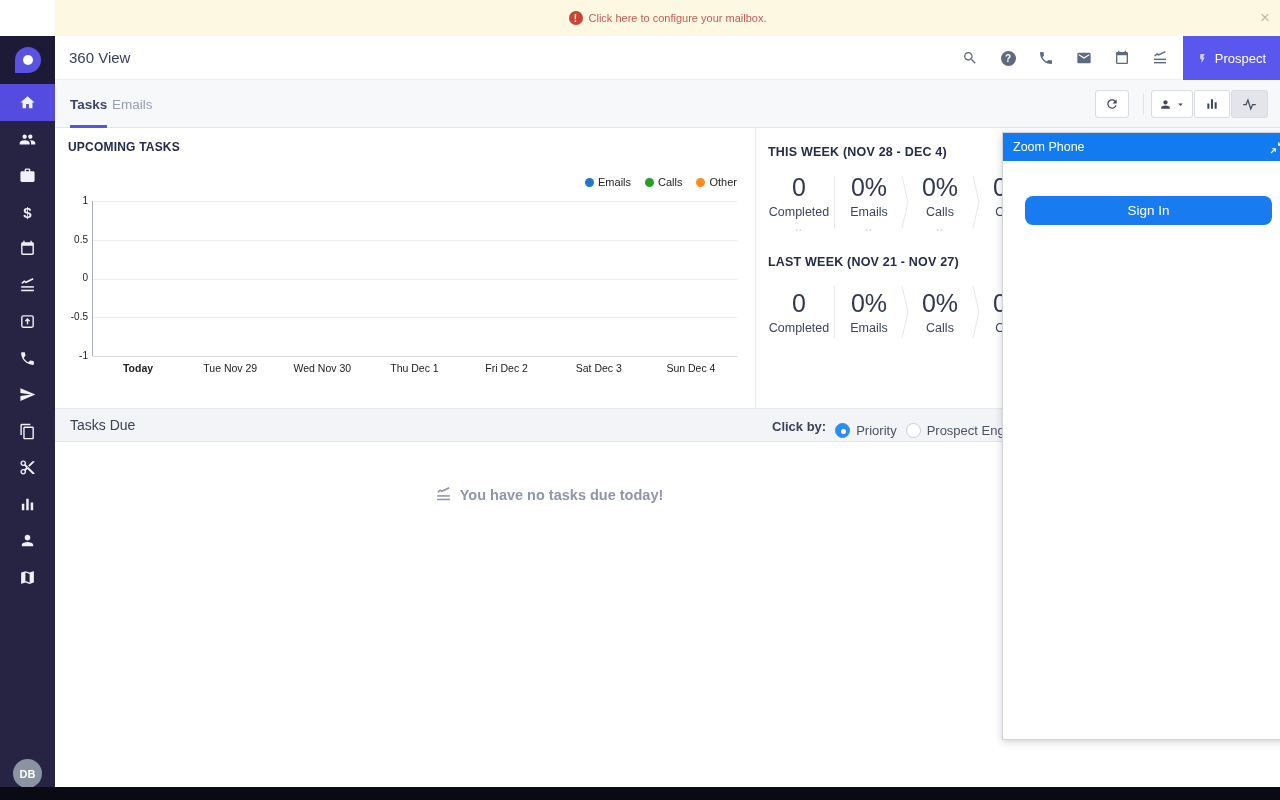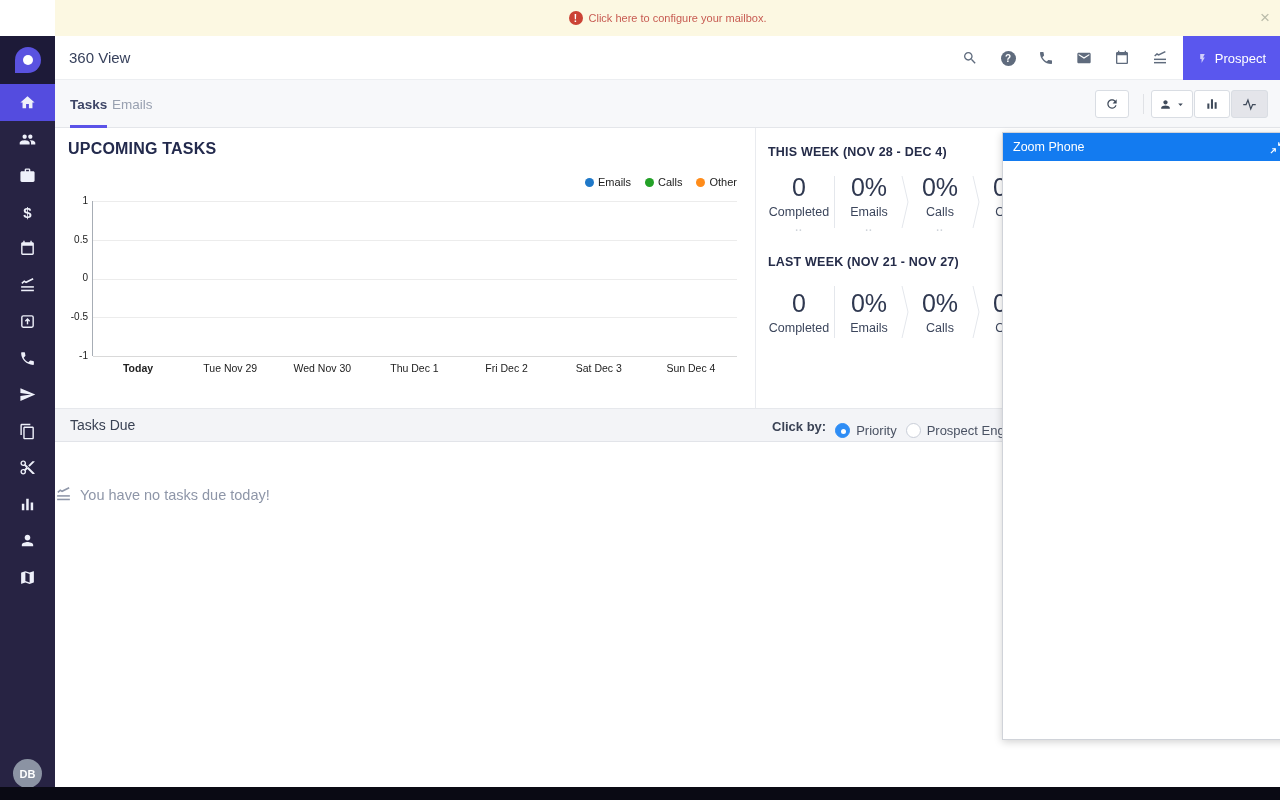--- a/index.html
+++ b/index.html
@@ -58,21 +58,21 @@
     border-radius:3px; display:flex; align-items:center; justify-content:center; gap:3px;
     color:#3f4a5a; cursor:pointer; }
   .tbtn svg { fill:currentColor; }
   .tbtn.pressed { background:#e4e5ea; }
   .t-divider { position:absolute; left:1088px; top:14px; width:1px; height:20px; background:#e0e2e6; }
 
   
   .main { position:absolute; left:55px; top:128px; right:0; bottom:13px; background:#fff; }
 
   .chart-wrap { position:absolute; left:13px; top:12px; width:669px; height:250px; }
-  .c-title { font-size:16px; font-weight:800; color:#232a4d; letter-spacing:.2px; }
+  .c-title { font-size:12px; font-weight:800; color:#232a4d; letter-spacing:.2px; }
   .legend { position:absolute; top:36px; right:0; display:flex; gap:14px; }
   .leg-item { display:flex; align-items:center; gap:4px; font-size:11px; color:#222; }
   .leg-dot { width:9px; height:9px; border-radius:50%; }
   .dot-emails { background:#1f78c8; } .dot-calls { background:#23a127; } .dot-other { background:#ff8c1a; }
   .plot { position:absolute; left:24px; top:61px; width:645px; height:155px; border-left:1px solid #a7adb5; }
   .gridline { position:absolute; left:0; right:0; height:1px; background:#ececec; }
   .ylabel { position:absolute; left:-4px; width:24px; text-align:right; font-size:10px; color:#222; }
   .xlabels { position:absolute; left:24px; top:222px; width:645px; display:flex; }
   .xlabel { flex:1; text-align:center; font-size:10.5px; color:#222; }
   .xlabel.bold { font-weight:700; }
@@ -95,21 +95,21 @@
   .sort-group { position:absolute; left:717px; top:0; height:34px; display:flex; align-items:center; gap:9px; }
   .sort-label { font-size:13px; font-weight:700; color:#3a4254; }
   .radio-opt { display:flex; align-items:center; gap:6px; cursor:pointer; font-size:13px; color:#4a5263;margin-top:9px; }
   .radio { width:15px; height:15px; border-radius:50%; background:#fff; border:1.5px solid #c9ced8;
     position:relative; }
   .radio.selected { background:#2e8df5; border-color:#2e8df5; }
   .radio.selected::after { content:""; position:absolute; left:4.5px; top:4.5px; width:5px; height:5px;
     border-radius:50%; background:#fff; }
 
   .empty-state { position:absolute; left:0; top:358px; width:988px; display:flex;
-    align-items:center; justify-content:flex-start; gap:8px; color:#8e96a8; font-size:14.5px; }
+    align-items:center; justify-content:center; gap:8px; color:#8e96a8; font-size:14.5px;font-weight:bold; }
   .empty-state svg { width:17px; height:17px; stroke:#8e96a8; stroke-width:2; fill:none; }
 
   
   .zoom-panel { position:absolute; left:1002px; top:132px; width:293px; height:608px; background:#fff;
     border:1px solid #d0d3d9; box-shadow:0 2px 8px rgba(0,0,0,.18); }
   .zp-header { height:28px; background:#137bf0; color:#fff; font-size:12.5px; display:flex;
     align-items:center; padding:0 10px; justify-content:space-between; }
   .zp-collapse { width:14px; height:14px; cursor:pointer; }
   .zp-collapse svg { width:14px; height:14px; stroke:#fff; stroke-width:1.4; fill:none; }
   .zp-logo { margin-top:165px; text-align:center; font-size:27px; font-weight:700; color:#2d8cff;
@@ -476,16 +476,17 @@
       <span>Zoom Phone</span>
       <span class="zp-collapse">
         <svg viewBox="0 0 16 16">
             <path d="M15 1l-5 5"></path>
             <path d="M10 2.5V6h3.5"></path>
             <path d="M1 15l5-5"></path>
             <path d="M6 13.5V10H2.5"></path>
           </svg>
       </span>
     </div>
+    <button class="zp-signin">Sign In</button>
   </div>
 
   <div class="bottombar"></div>
 </div>
 
 </body></html>

